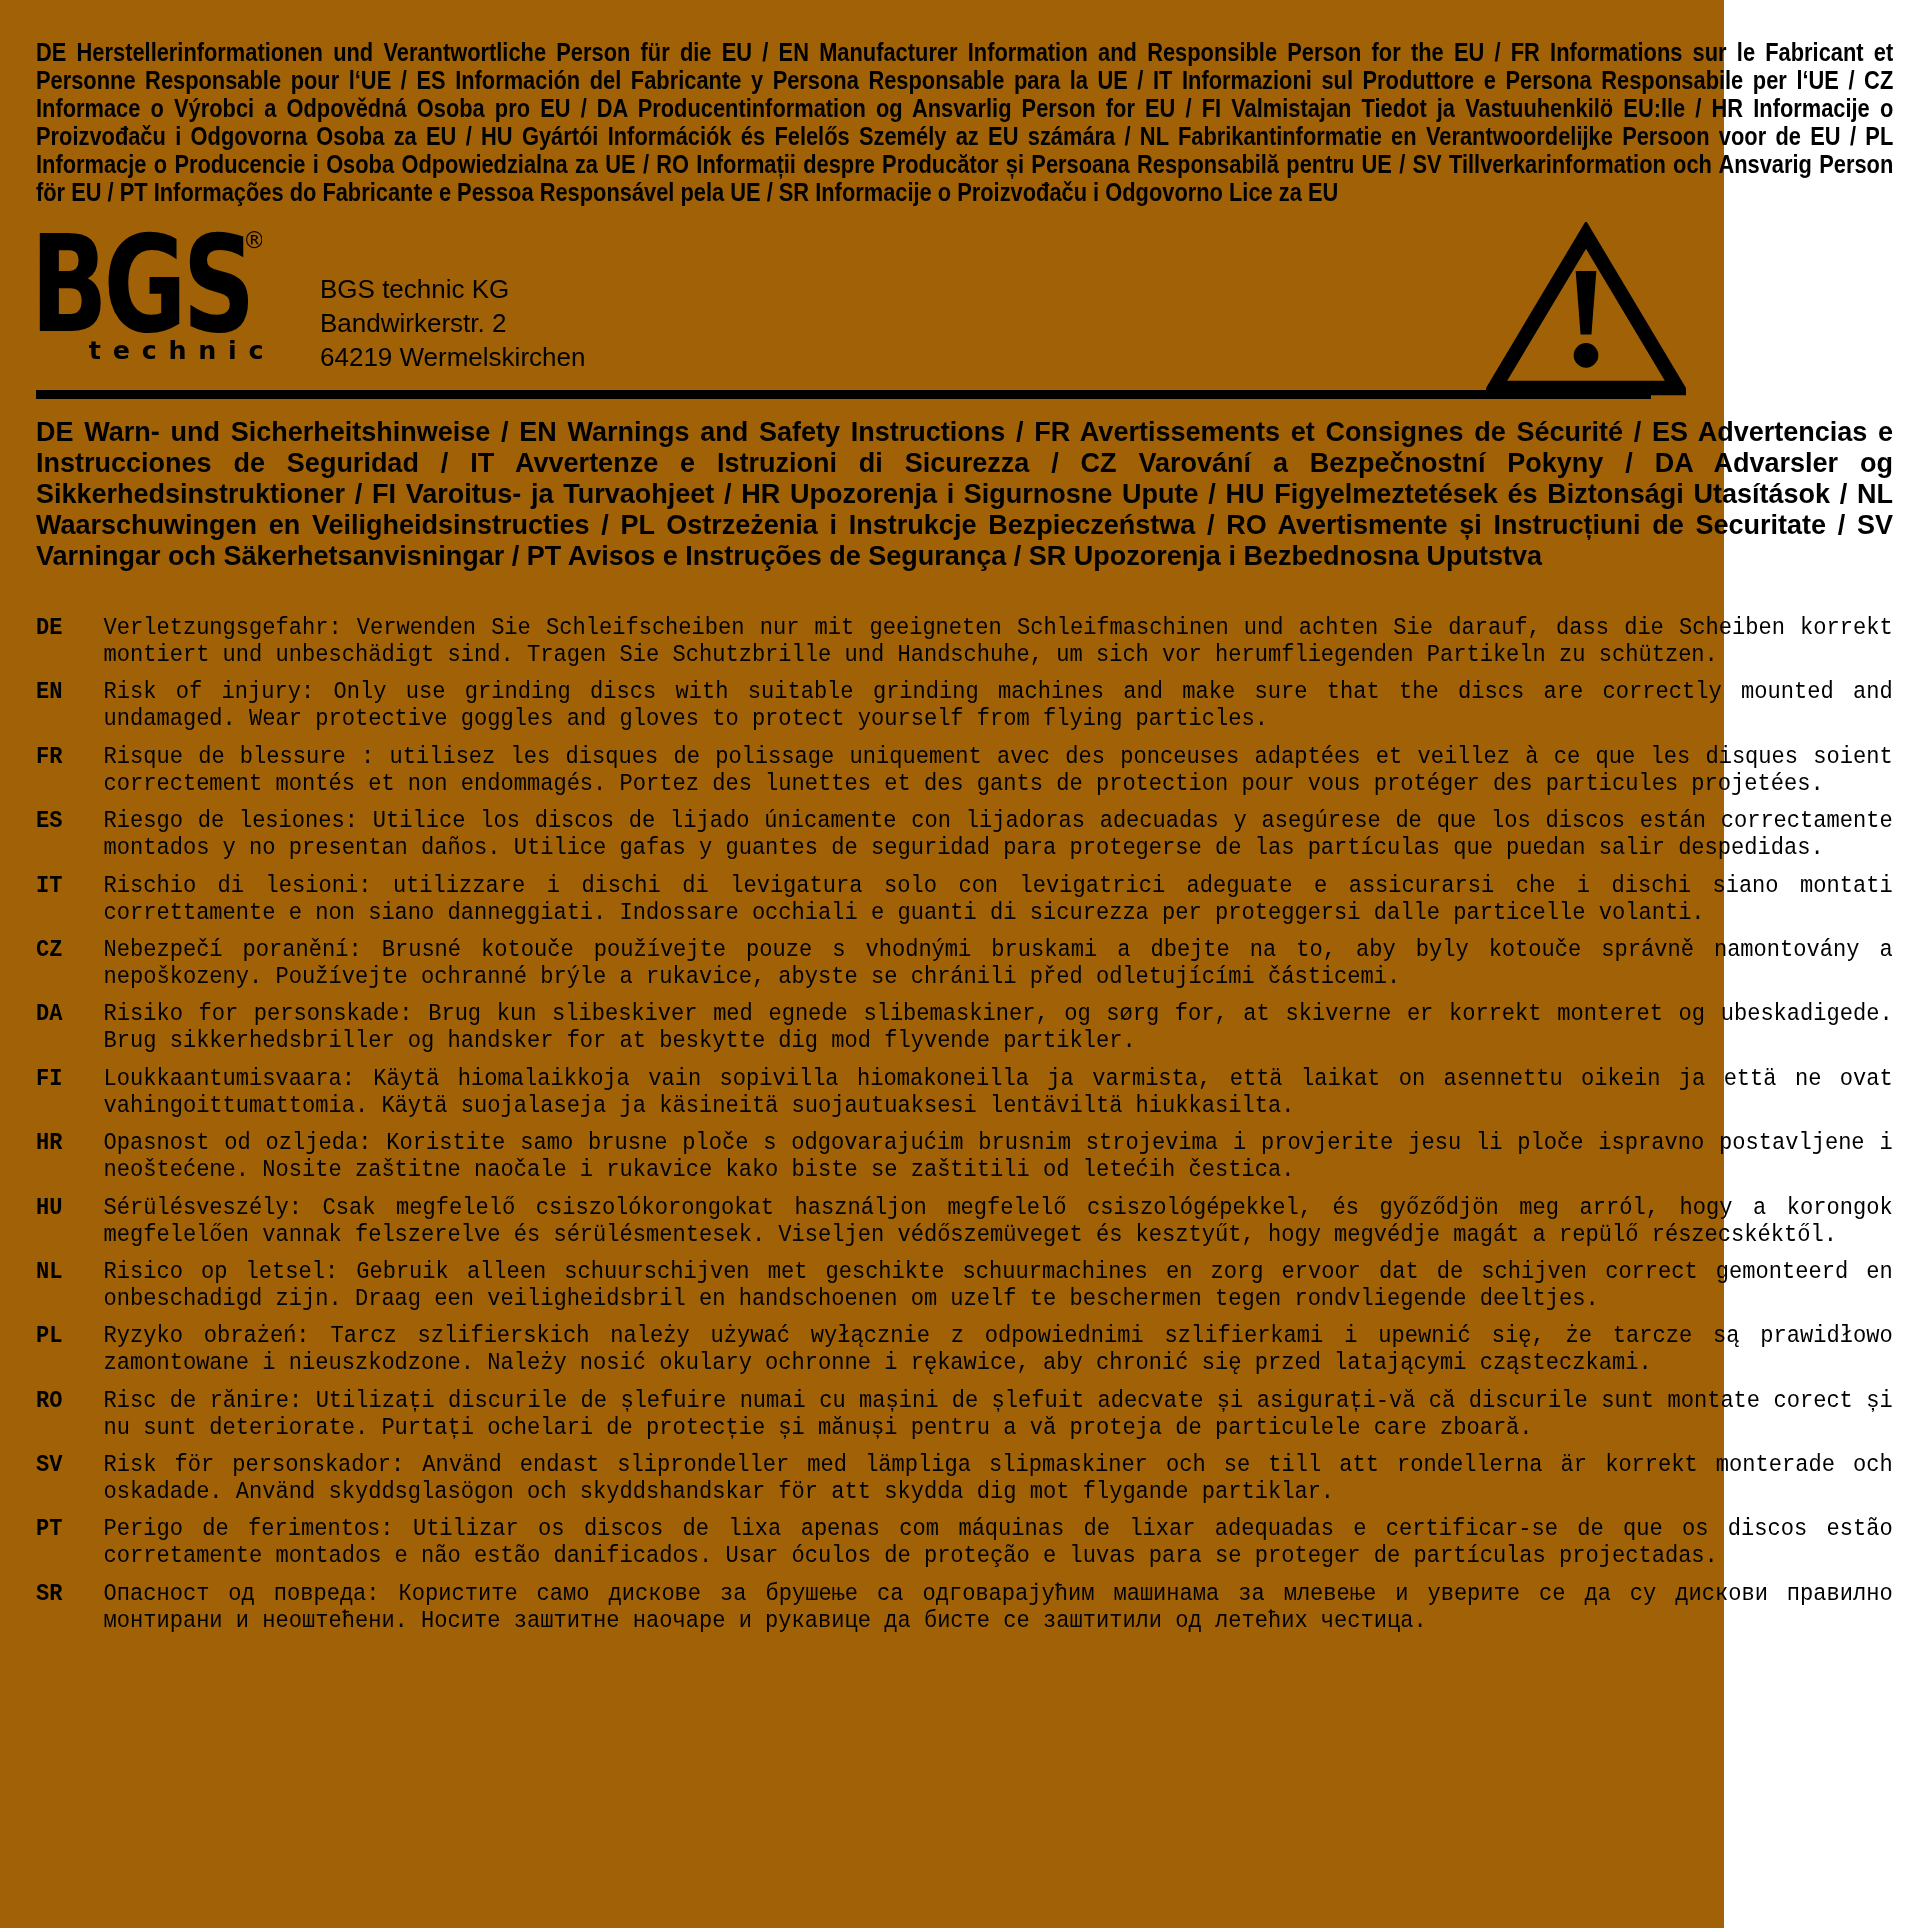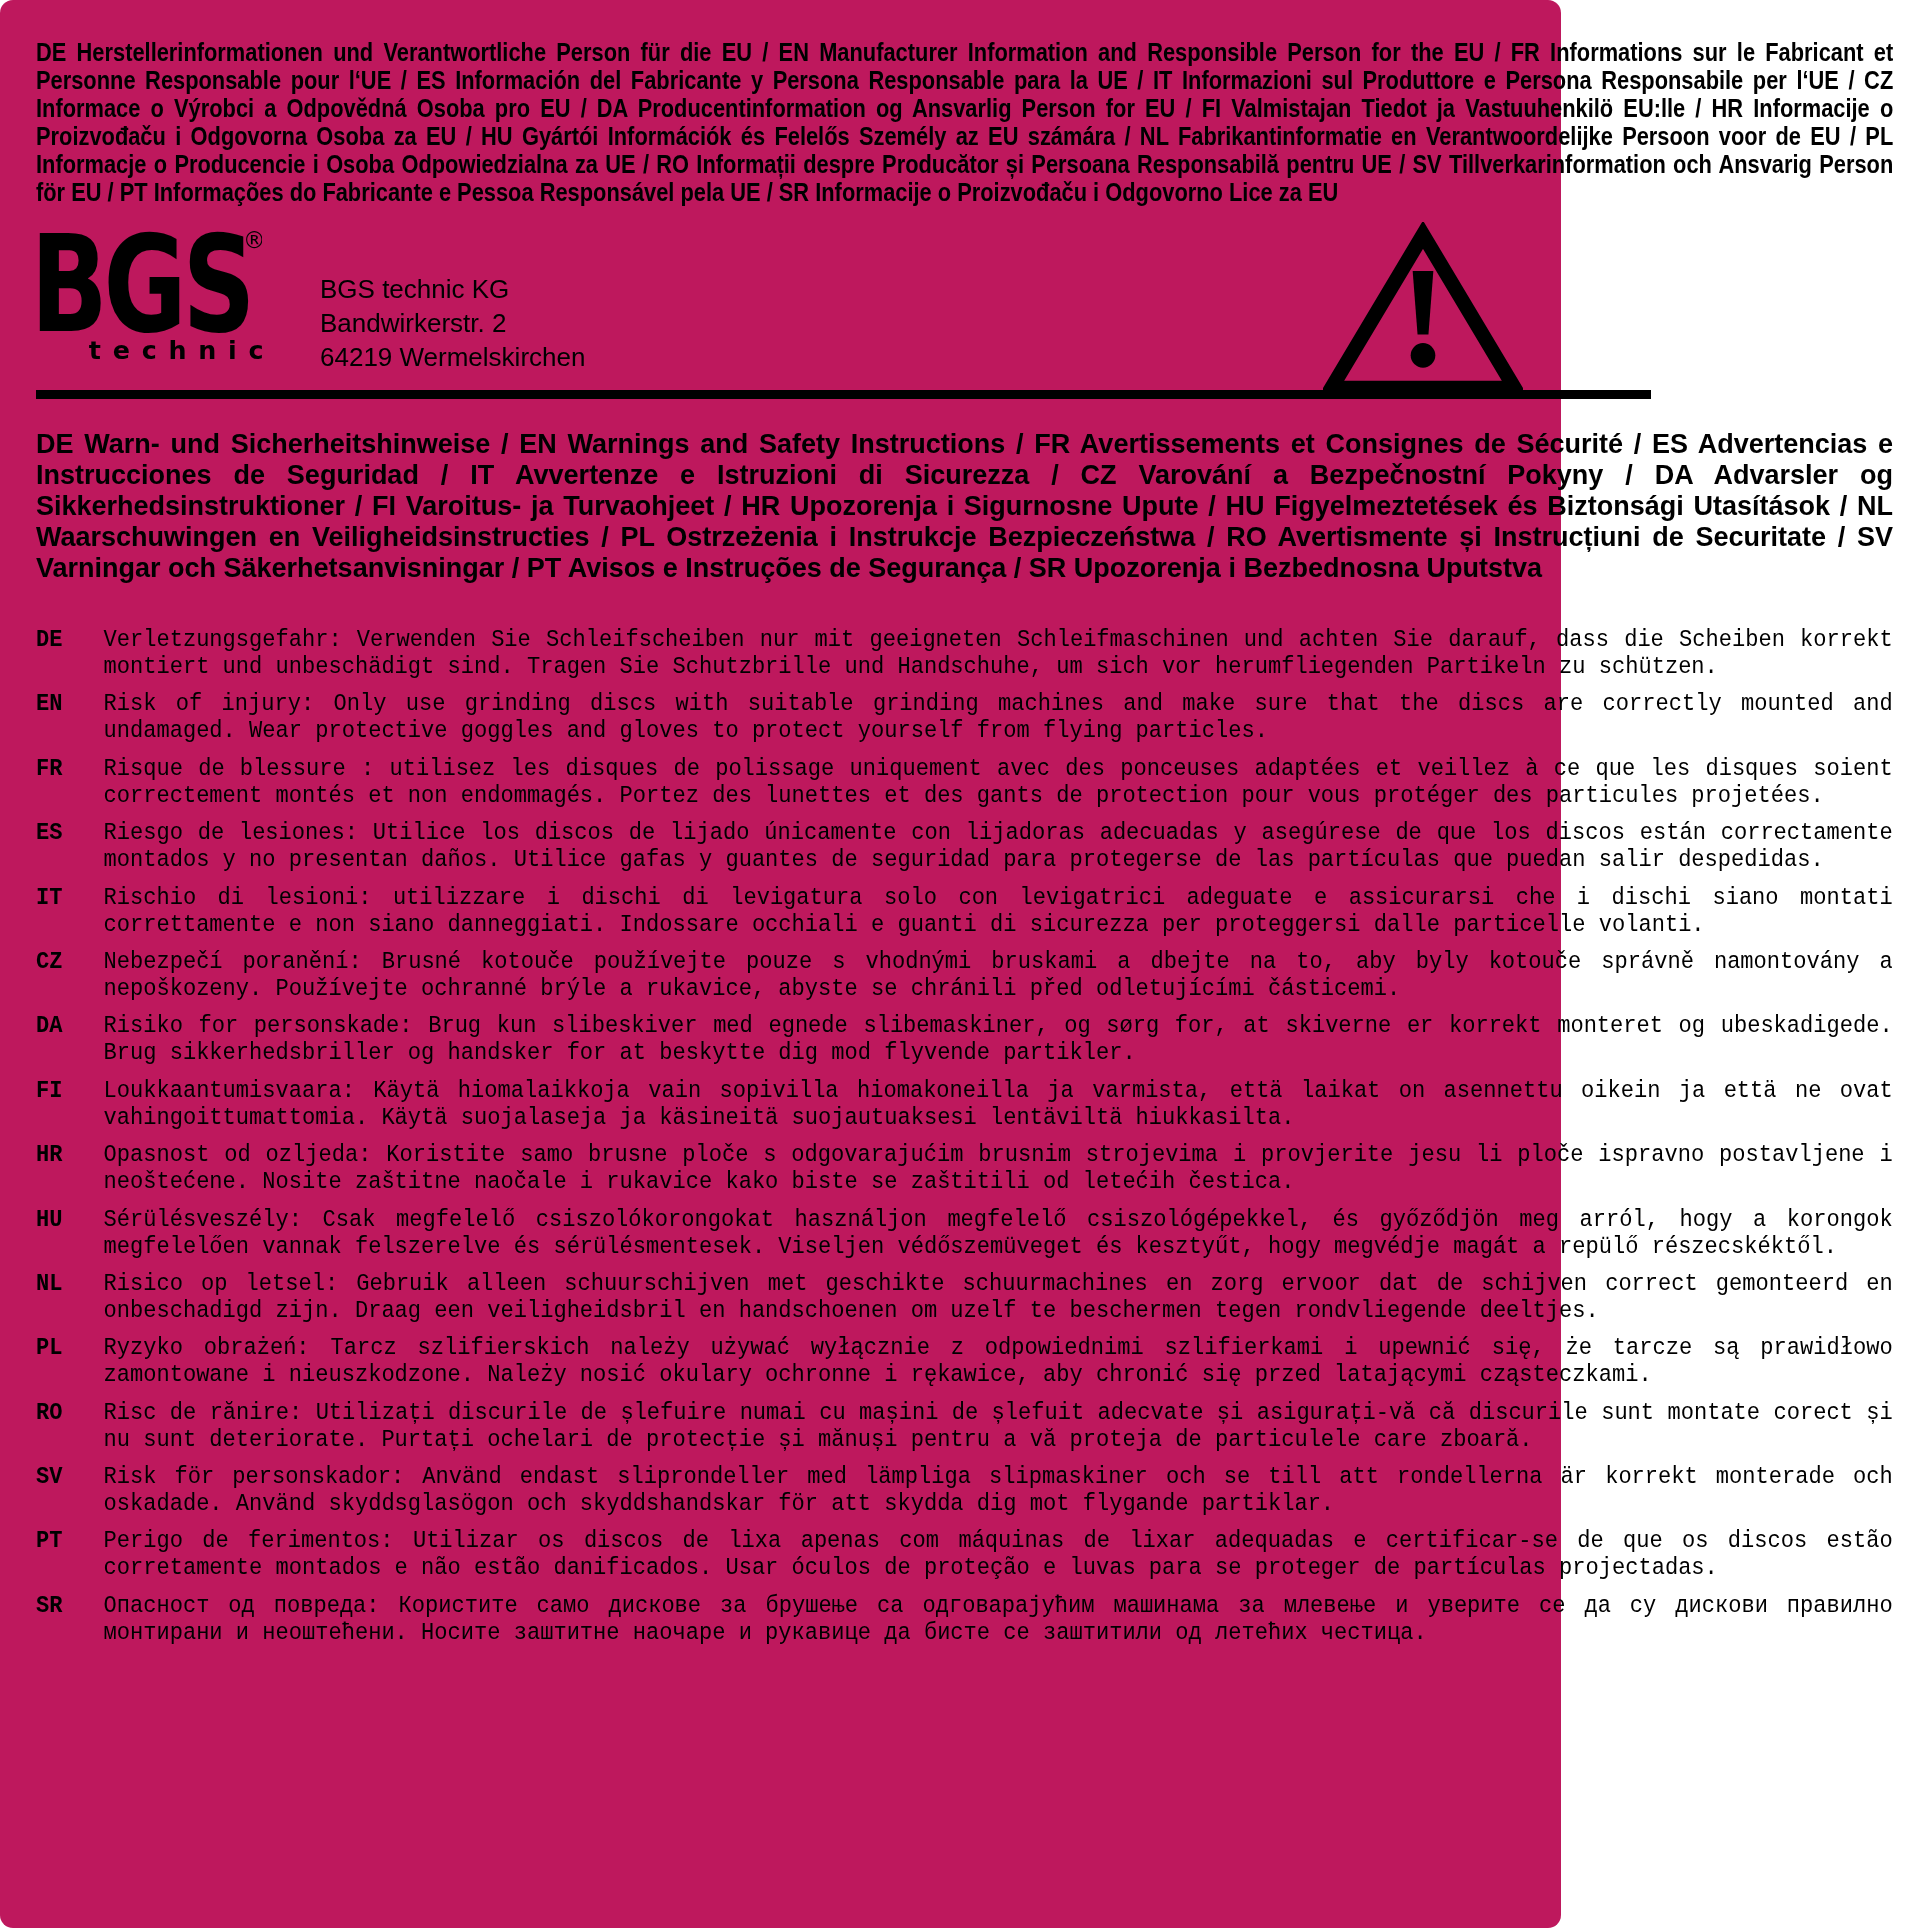--- a/index.html
+++ b/index.html
@@ -1,34 +1,34 @@
 <!DOCTYPE html>
 <html style="font-size:15px"><head>
 <meta charset="utf-8">
 <style>
   html,body{margin:0;padding:0;background:#ffffff;}
   body{width:1928px;height:1928px;overflow:hidden;color:#000;
        font-family:"Liberation Sans","DejaVu Sans",sans-serif;}
-  .page{position:relative;width:1561px;height:1928px;box-sizing:border-box;
-        padding:38px 36px 0 36px;background:#be185d;border-radius:13px;}
+  .page{position:relative;width:1724px;height:1928px;box-sizing:border-box;
+        padding:38px 36px 0 36px;background:#a16207;}
   
   .cond84{width:2211px;transform:scaleX(0.84);transform-origin:0 0;}
   .cond90{width:2063px;transform:scaleX(0.90);transform-origin:0 0;}
   .h1{font-weight:bold;font-size:26px;line-height:28px;text-align:justify;
       letter-spacing:0;}
   .band{position:relative;height:179px;margin-top:16px;}
   .logo-svg{position:absolute;left:0;top:0;}
   .addr{position:absolute;left:284px;top:42px;font-size:26px;line-height:34px;margin-top:8px;}
   .contact{position:absolute;left:712px;top:42px;font-size:26px;line-height:34px;}
   .site{position:absolute;left:1146px;top:96px;font-size:45px;font-weight:bold;
         letter-spacing:-0.5px;}
   .tri{position:absolute;top:0;right:1.9px;}
   .rule{position:absolute;left:0;top:168px;width:1615px;height:8.5px;background:#000;}
   .h2{font-weight:bold;font-size:27px;line-height:31px;text-align:justify;
-      margin-top:28px;width:1857px;}
+      margin-top:16px;width:1857px;}
   .items{margin-top:42px;font-family:Liberation Mono, monospace;}
   .item{display:flex;margin-bottom:10.4px;font-size:24.5px;line-height:27px;}
   .item .code{flex:0 0 75px;font-weight:bold;}
   .item .text{flex:1;text-align:justify;}
 </style>
 </head>
 <body>
 
 <div class="page">
 

